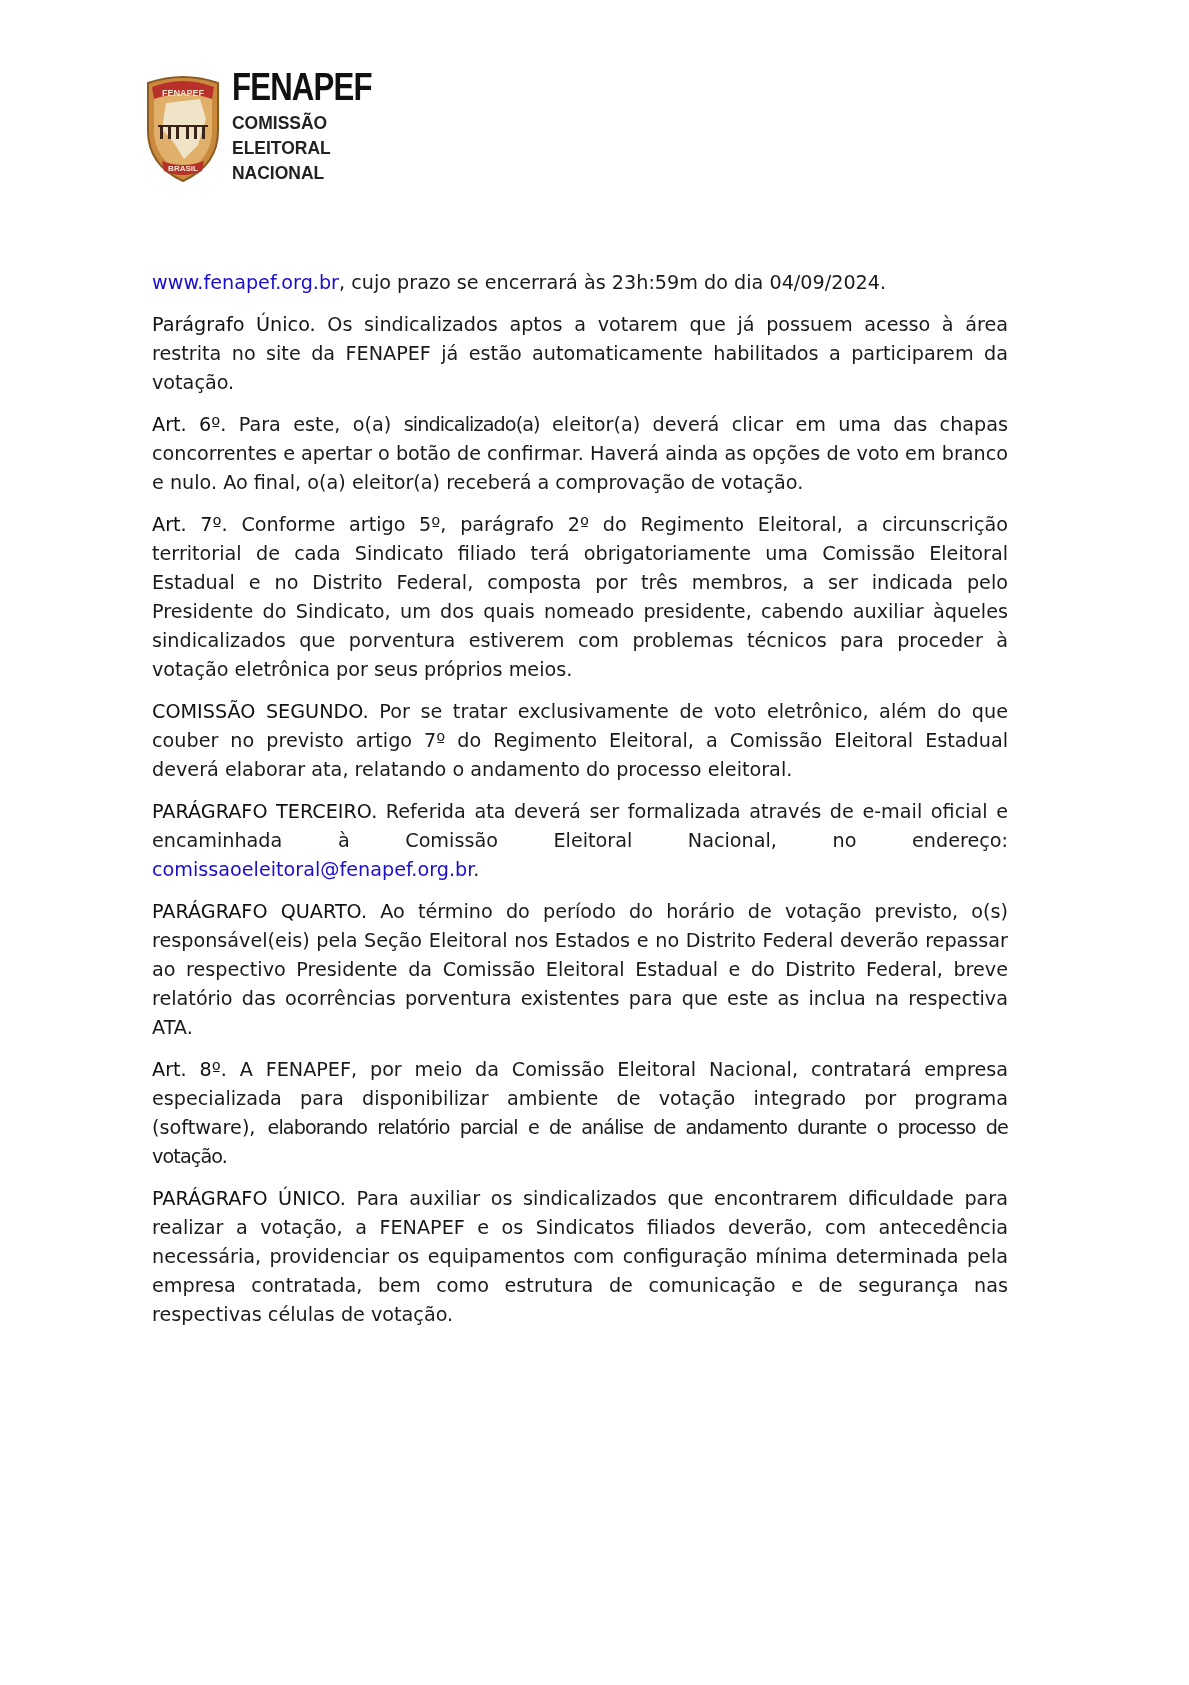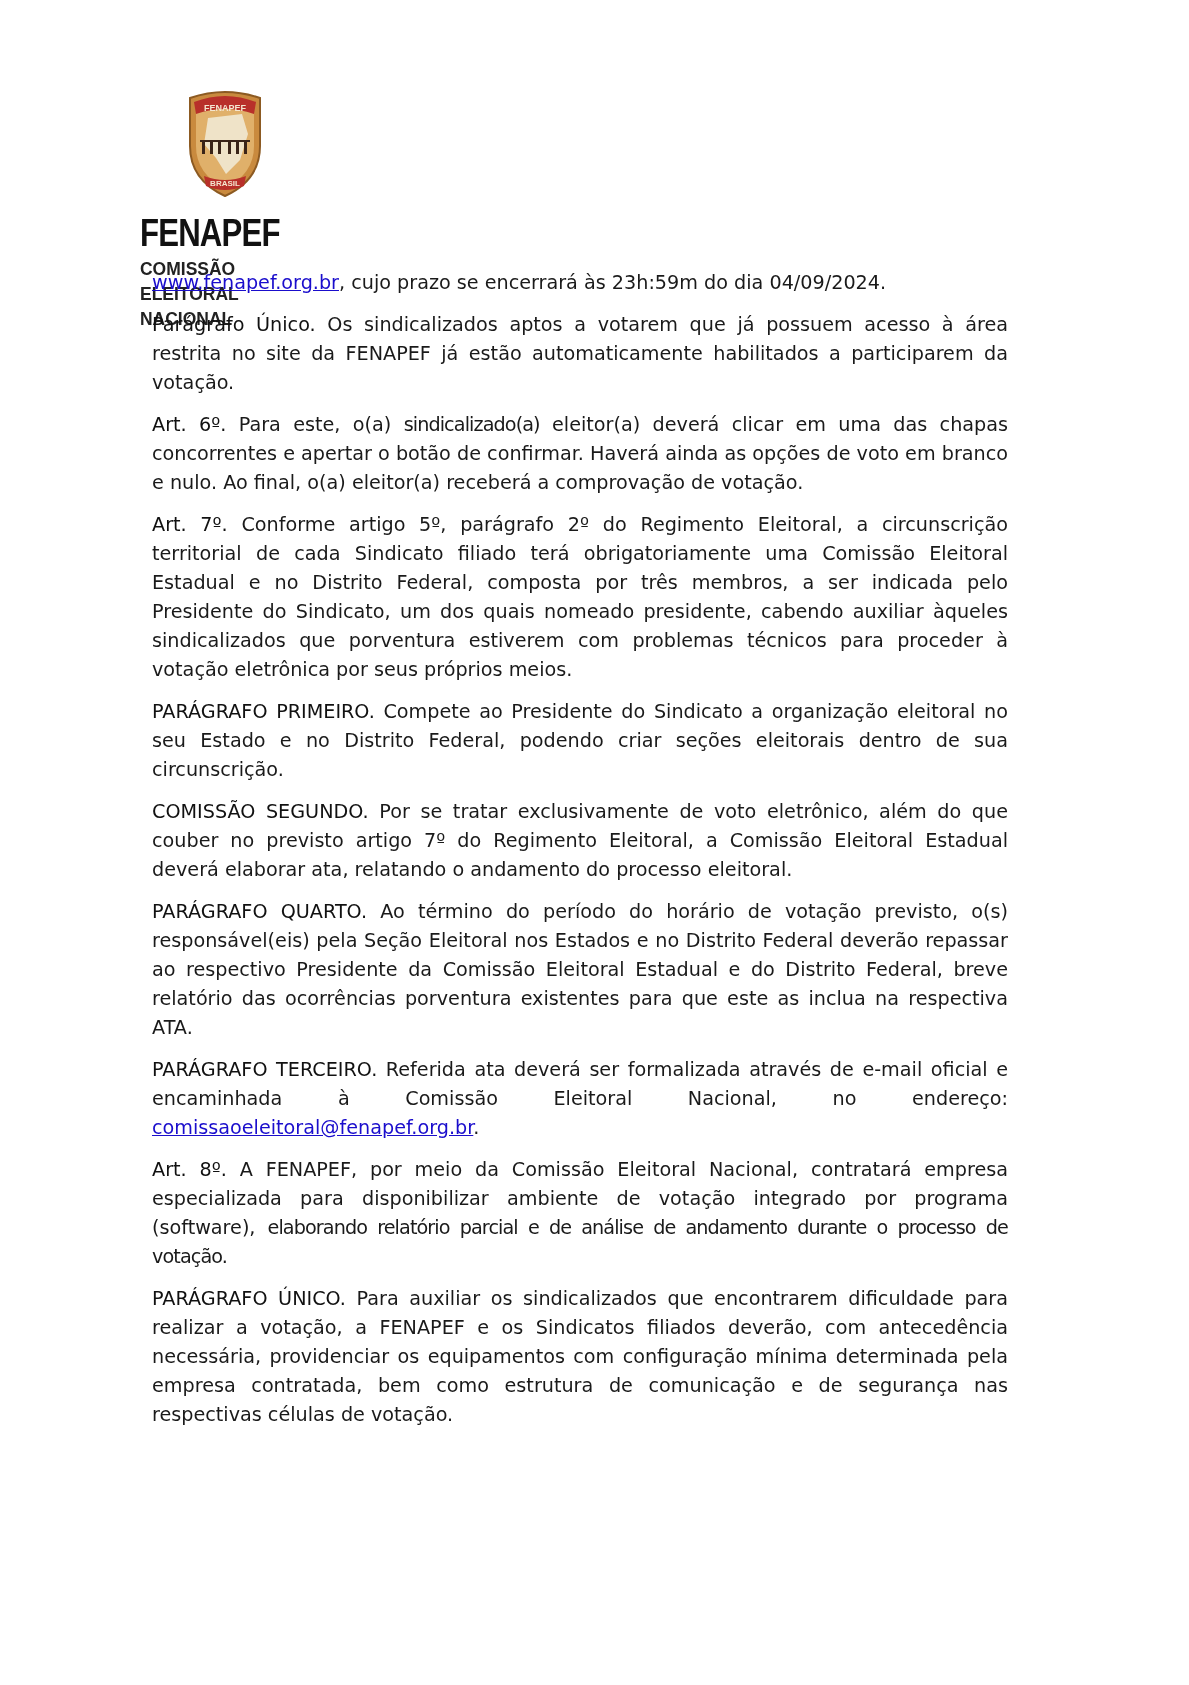--- a/index.html
+++ b/index.html
@@ -11,25 +11,24 @@
       width: 1189px;
       height: 1685px;
       position: relative;
       overflow: hidden;
       font-family: "DejaVu Sans", "Liberation Sans", sans-serif;
       color: #1a1a1a;
     }
     .header {
       position: absolute;
       left: 140px;
-      top: 84px;
+      top: 68px;
       display: flex;
       align-items: center;
-      gap: 14px;
-      flex-direction: column;
+      gap: 6px;
     }
     .badge {
       width: 86px;
       height: 116px;
     }
     .header-text {
       display: flex;
       flex-direction: column;
       font-family: "Liberation Sans", sans-serif;
       line-height: 1;
@@ -63,21 +62,20 @@
       margin: 0 0 13px 0;
       text-align: justify;
     }
     .para.left { text-align: left; }
     .lbl {
       font-weight: normal;
       color: #111;
     }
     a.link {
       color: #1a0dcc;
-      text-decoration: underline;
     }
     .cond {
       letter-spacing: -0.9px;
       word-spacing: -1px;
     }
   </style>
 </head>
 <body>
 
 <div class="header">
@@ -118,34 +116,31 @@
   </p>
 
   <p class="para">
     <span class="lbl">Art. 6º.</span><span>  Para este, o(a) </span><span class="cond">sindicalizado(a)</span><span> eleitor(a) deverá clicar em uma das chapas concorrentes e apertar o botão de confirmar. Haverá ainda as opções de voto em branco e nulo. Ao final, o(a) eleitor(a) receberá a comprovação de votação.</span>
   </p>
 
   <p class="para">
     <span class="lbl">Art. 7º.</span><span> Conforme artigo 5º, parágrafo 2º do Regimento Eleitoral, a circunscrição territorial de cada Sindicato filiado terá obrigatoriamente uma Comissão Eleitoral Estadual e no Distrito Federal, composta por três membros, a ser indicada pelo Presidente do Sindicato, um dos quais nomeado presidente, cabendo auxiliar àqueles sindicalizados que porventura estiverem com problemas técnicos para proceder à votação eletrônica por seus próprios meios.</span>
   </p>
 
-  <p class="para">
-    <span class="lbl">PARÁGRAFO PRIMEIRO.</span><span> Compete ao Presidente do Sindicato a organização eleitoral no seu Estado e no Distrito Federal, podendo criar seções eleitorais dentro de sua circunscrição.</span>
-  </p>
 
   <p class="para">
     <span class="lbl">COMISSÃO SEGUNDO.</span><span> Por se tratar exclusivamente de voto eletrônico, além do que couber no previsto artigo 7º do Regimento Eleitoral, a Comissão Eleitoral Estadual deverá elaborar ata, relatando o andamento do processo eleitoral.</span>
   </p>
 
   <p class="para">
-    <span class="lbl">PARÁGRAFO QUARTO.</span><span> Ao término do período do horário de votação previsto, o(s) responsável(eis) pela Seção Eleitoral nos Estados e no Distrito Federal deverão repassar ao respectivo Presidente da Comissão Eleitoral Estadual  e do Distrito Federal,  breve relatório das ocorrências porventura existentes para  que este as inclua na respectiva ATA.</span>
+    <span class="lbl">PARÁGRAFO TERCEIRO.</span><span> Referida ata deverá ser formalizada através de e-mail oficial e encaminhada à Comissão Eleitoral Nacional, no endereço: </span><a class="link">comissaoeleitoral@fenapef.org.br</a><span>.</span>
   </p>
 
   <p class="para">
-    <span class="lbl">PARÁGRAFO TERCEIRO.</span><span> Referida ata deverá ser formalizada através de e-mail oficial e encaminhada à Comissão Eleitoral Nacional, no endereço: </span><a class="link">comissaoeleitoral@fenapef.org.br</a><span>.</span>
+    <span class="lbl">PARÁGRAFO QUARTO.</span><span> Ao término do período do horário de votação previsto, o(s) responsável(eis) pela Seção Eleitoral nos Estados e no Distrito Federal deverão repassar ao respectivo Presidente da Comissão Eleitoral Estadual  e do Distrito Federal,  breve relatório das ocorrências porventura existentes para  que este as inclua na respectiva ATA.</span>
   </p>
 
   <p class="para">
     <span class="lbl">Art. 8º.</span><span>  A FENAPEF, por meio da Comissão Eleitoral Nacional, contratará empresa especializada para disponibilizar ambiente de votação integrado por programa (software), </span><span class="cond">elaborando relatório parcial e de análise de andamento durante o processo de votação.</span>
   </p>
 
   <p class="para">
     <span class="lbl">PARÁGRAFO ÚNICO.</span><span> Para auxiliar os sindicalizados que encontrarem dificuldade para realizar a votação, a FENAPEF e os Sindicatos filiados deverão, com antecedência necessária, providenciar os equipamentos com configuração mínima determinada pela empresa contratada, bem como estrutura de comunicação e de segurança nas respectivas células de votação.</span>
   </p>
 

